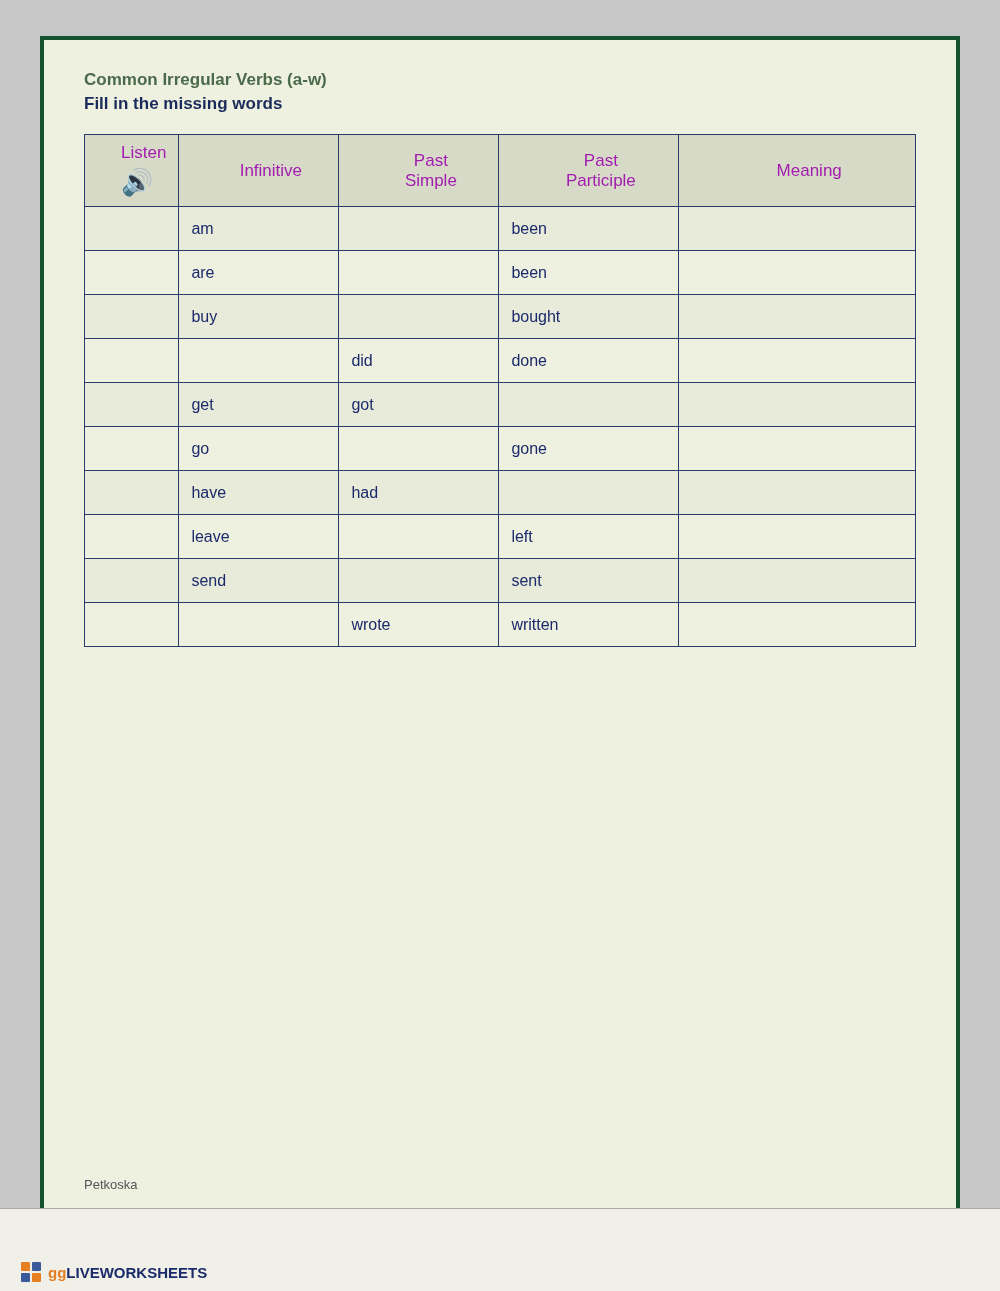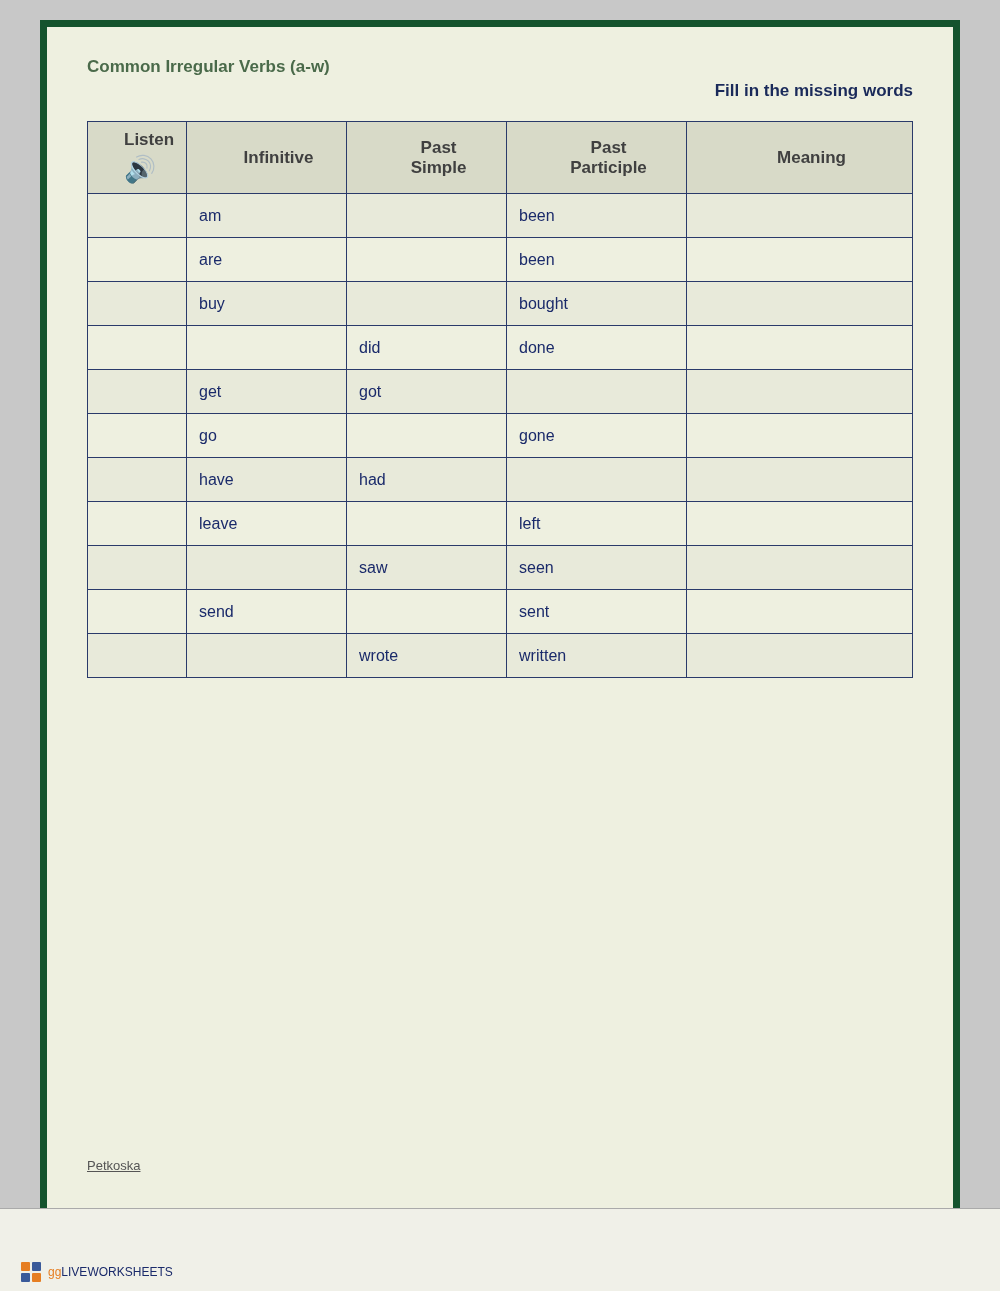--- a/index.html
+++ b/index.html
@@ -11,63 +11,63 @@
       min-height: 1291px;
       display: flex;
       flex-direction: column;
       align-items: center;
       justify-content: flex-start;
       padding: 20px;
     }
 
     .page-container {
       background: #eef0e0;
-      border: 7px solid #14532d;
+      border: 4px solid #14532d;
       width: 920px;
       min-height: 1240px;
       padding: 30px 40px 30px 40px;
       position: relative;
+      margin-top: 16px;
     }
 
     .title-section {
       margin-bottom: 20px;
     }
 
     .title-line {
       color: #4a6a4a;
       font-weight: bold;
       font-size: 17px;
       margin-bottom: 4px;
     }
 
     .subtitle-line {
       color: #1a2a5a;
       font-weight: bold;
       font-size: 17px;
-      text-align: right;
     }
 
     table {
       border-collapse: collapse;
       width: 100%;
       margin-top: 10px;
     }
 
     th, td {
       border: 1.5px solid #2a3a6a;
       padding: 8px 12px;
       font-size: 16px;
       min-height: 44px;
       height: 44px;
     }
 
     thead th {
       background: #d8dac8;
-      color: #404040;
-      font-weight: bold;
+      color: #a21caf;
+      font-weight: normal;
       font-size: 17px;
       vertical-align: middle;
       padding-left: 36px;
     }
 
     thead th:first-child {
       width: 90px;
     }
 
     thead th:nth-child(2) {
@@ -111,40 +111,39 @@
       font-size: 26px;
       margin-top: 4px;
     }
 
     .footer-text {
       position: absolute;
       bottom: 80px;
       left: 40px;
       color: #555;
       font-size: 13px;
-      text-decoration: underline;
     }
 
     .liveworksheets-bar {
       width: 1000px;
       background: #f0f0e8;
       border-top: 1px solid #aaa;
       padding: 8px 20px;
       display: flex;
       align-items: center;
       position: fixed;
       bottom: 0;
       left: 0;
     }
 
     .lw-logo {
       display: flex;
       align-items: center;
-      font-weight: normal;
-      font-size: 12px;
+      font-weight: bold;
+      font-size: 15px;
       color: #1a2a6a;
       margin-top: 44px;
     }
 
     .lw-icon {
       width: 22px;
       height: 22px;
       margin-right: 6px;
       display: inline-flex;
       align-items: center;
@@ -236,27 +235,20 @@
         </tr>
         <tr>
           <td></td>
           <td>leave</td>
           <td></td>
           <td>left</td>
           <td></td>
         </tr>
         <tr>
           <td></td>
-          <td></td>
-          <td>saw</td>
-          <td>seen</td>
-          <td></td>
-        </tr>
-        <tr>
-          <td></td>
           <td>send</td>
           <td></td>
           <td>sent</td>
           <td></td>
         </tr>
         <tr>
           <td></td>
           <td></td>
           <td>wrote</td>
           <td>written</td>

